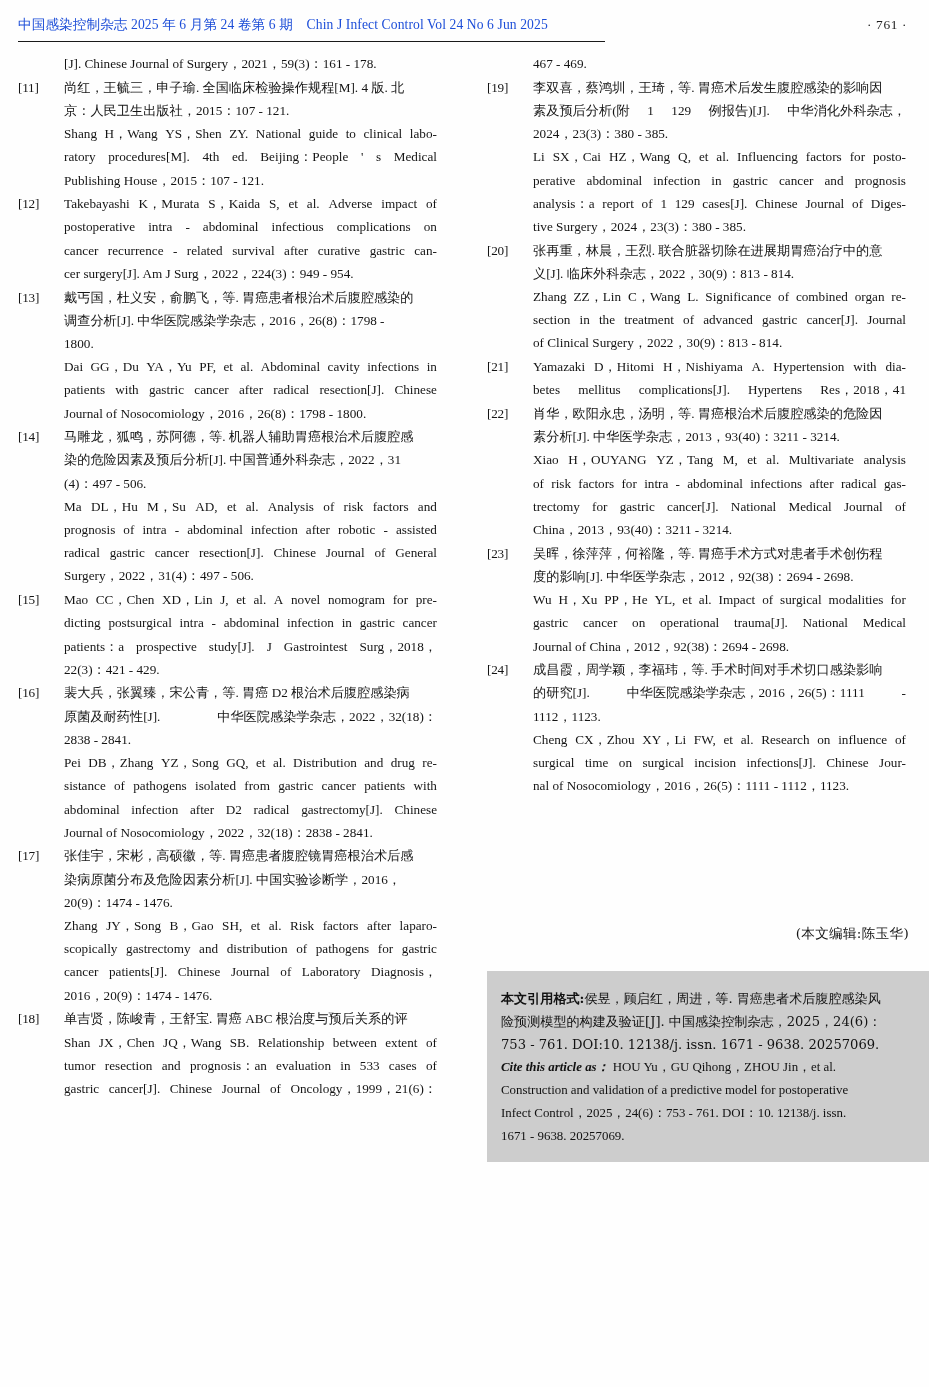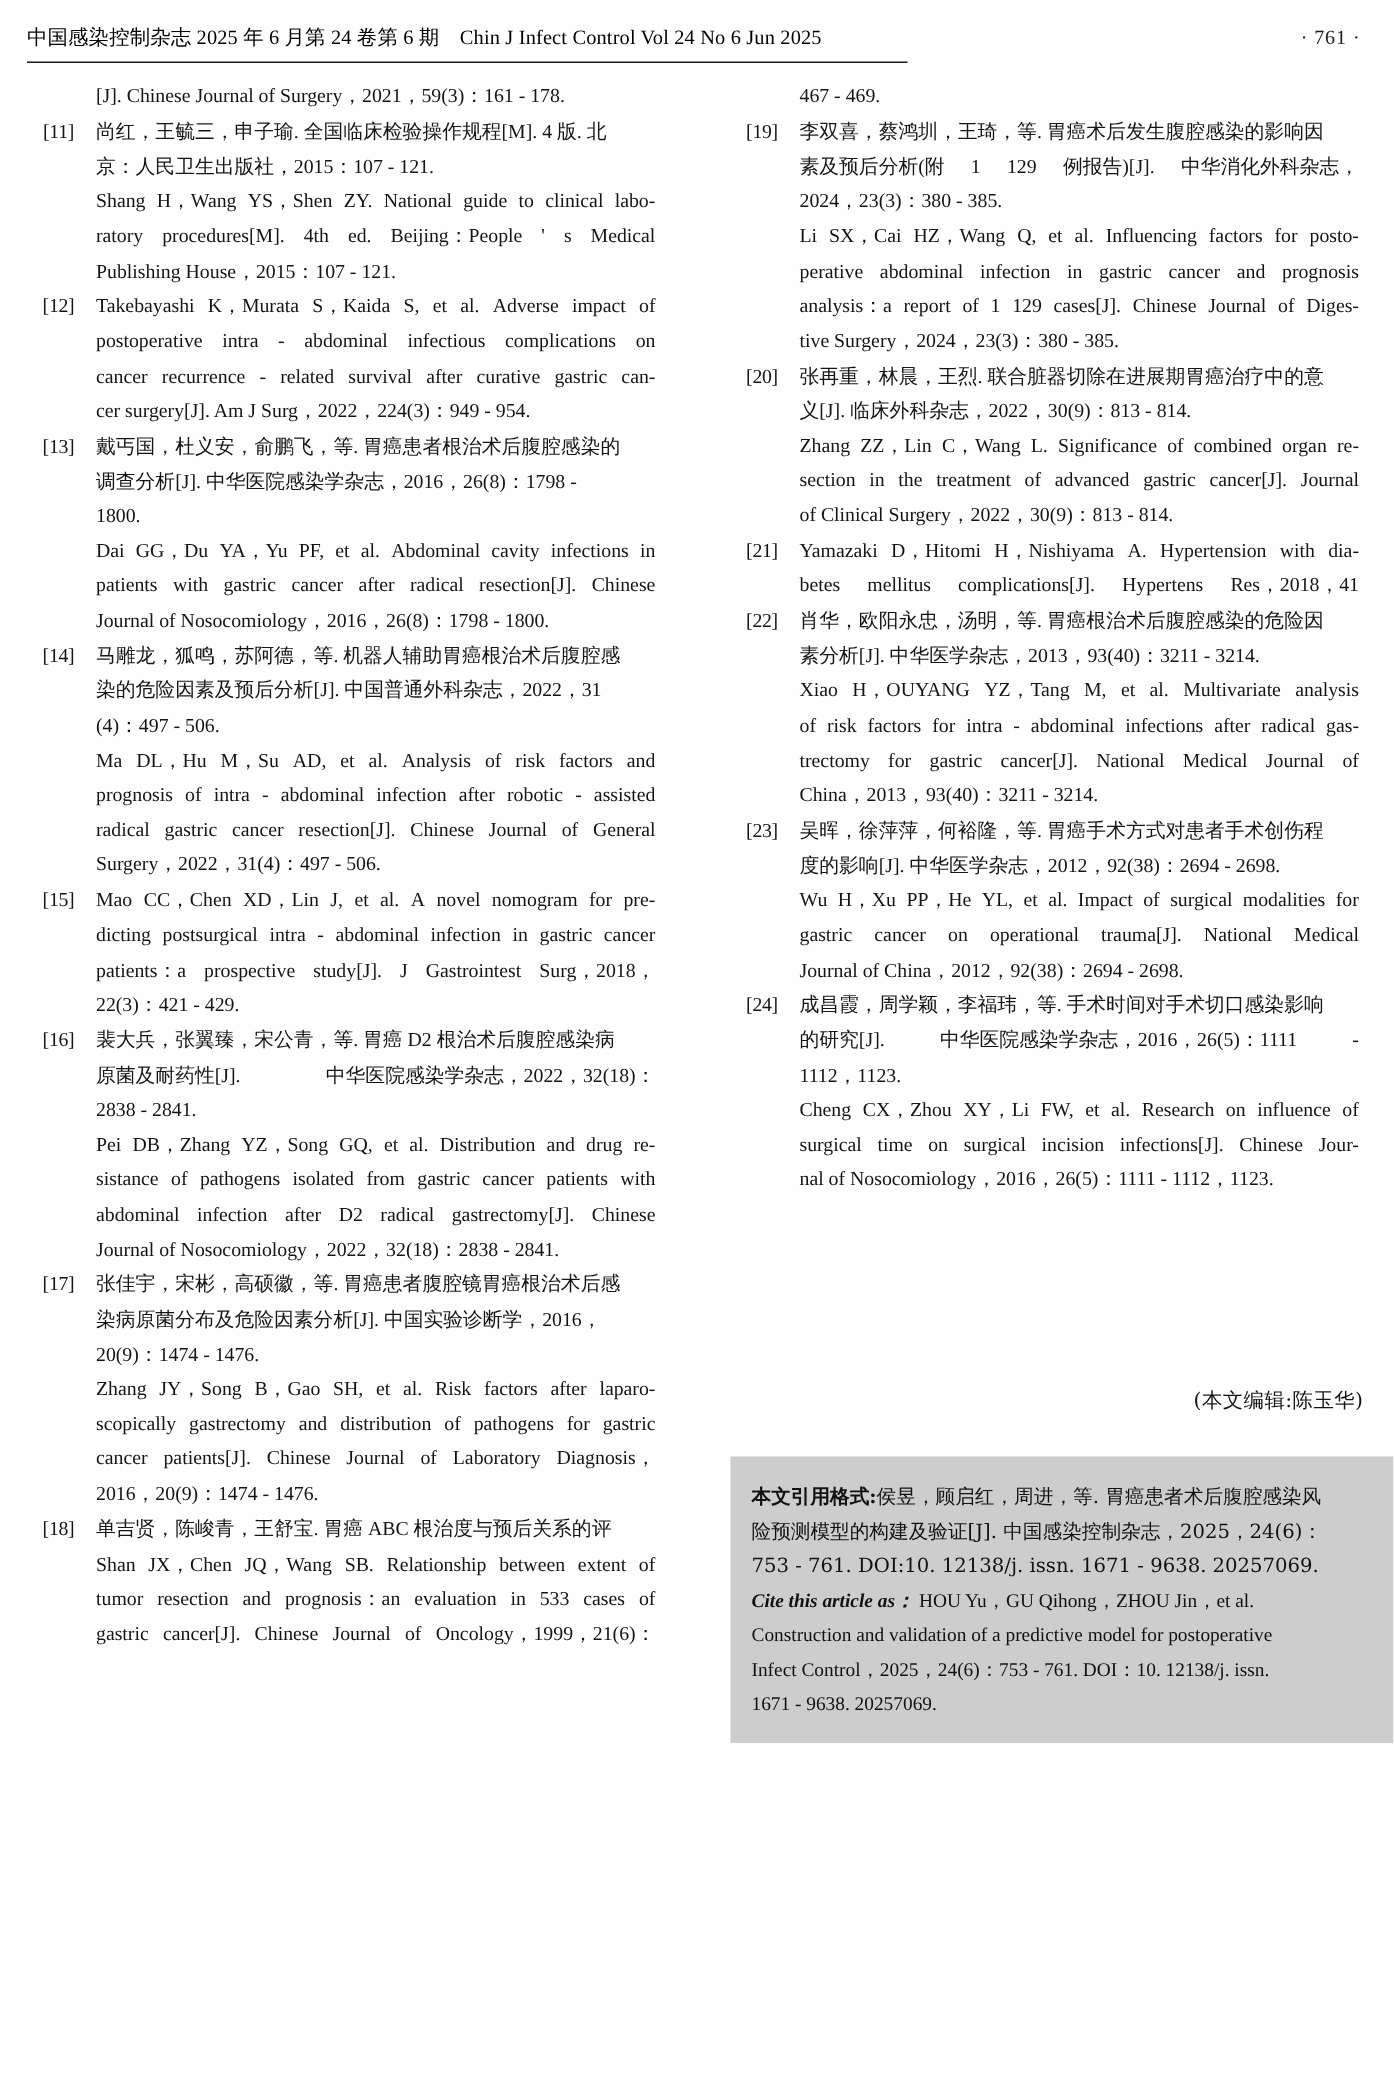--- a/index.html
+++ b/index.html
@@ -30,21 +30,21 @@
     width: 929px;
     height: 30px;
   }
   .runhead-left {
     position: absolute;
     left: 18px;
     top: 0;
     font-size: 13.6px;
     letter-spacing: 0.1px;
     white-space: nowrap;
-    color: #000000;
+    color: #1d4ed8;
   }
   .runhead-right {
     position: absolute;
     right: 22px;
     top: 1px;
     font-size: 13.4px;
     color: #1c1c1c;
     letter-spacing: 0.6px;
     white-space: nowrap;
     text-align: right;
@@ -79,21 +79,21 @@
     padding-left: 46px;
     margin: 0 0 0.5px 0;
     font-size: 13.2px;
     line-height: 23.2px;
   }
   .ref-num {
     position: absolute;
     left: 0;
     top: 0;
     width: 42px;
-    text-align: center;
+    text-align: left;
     font-size: 13.2px;
     line-height: 23.2px;
     letter-spacing: -0.2px;
     white-space: nowrap;
   }
   
   .ref.cont { padding-left: 46px; }
 
   
   .jline {

